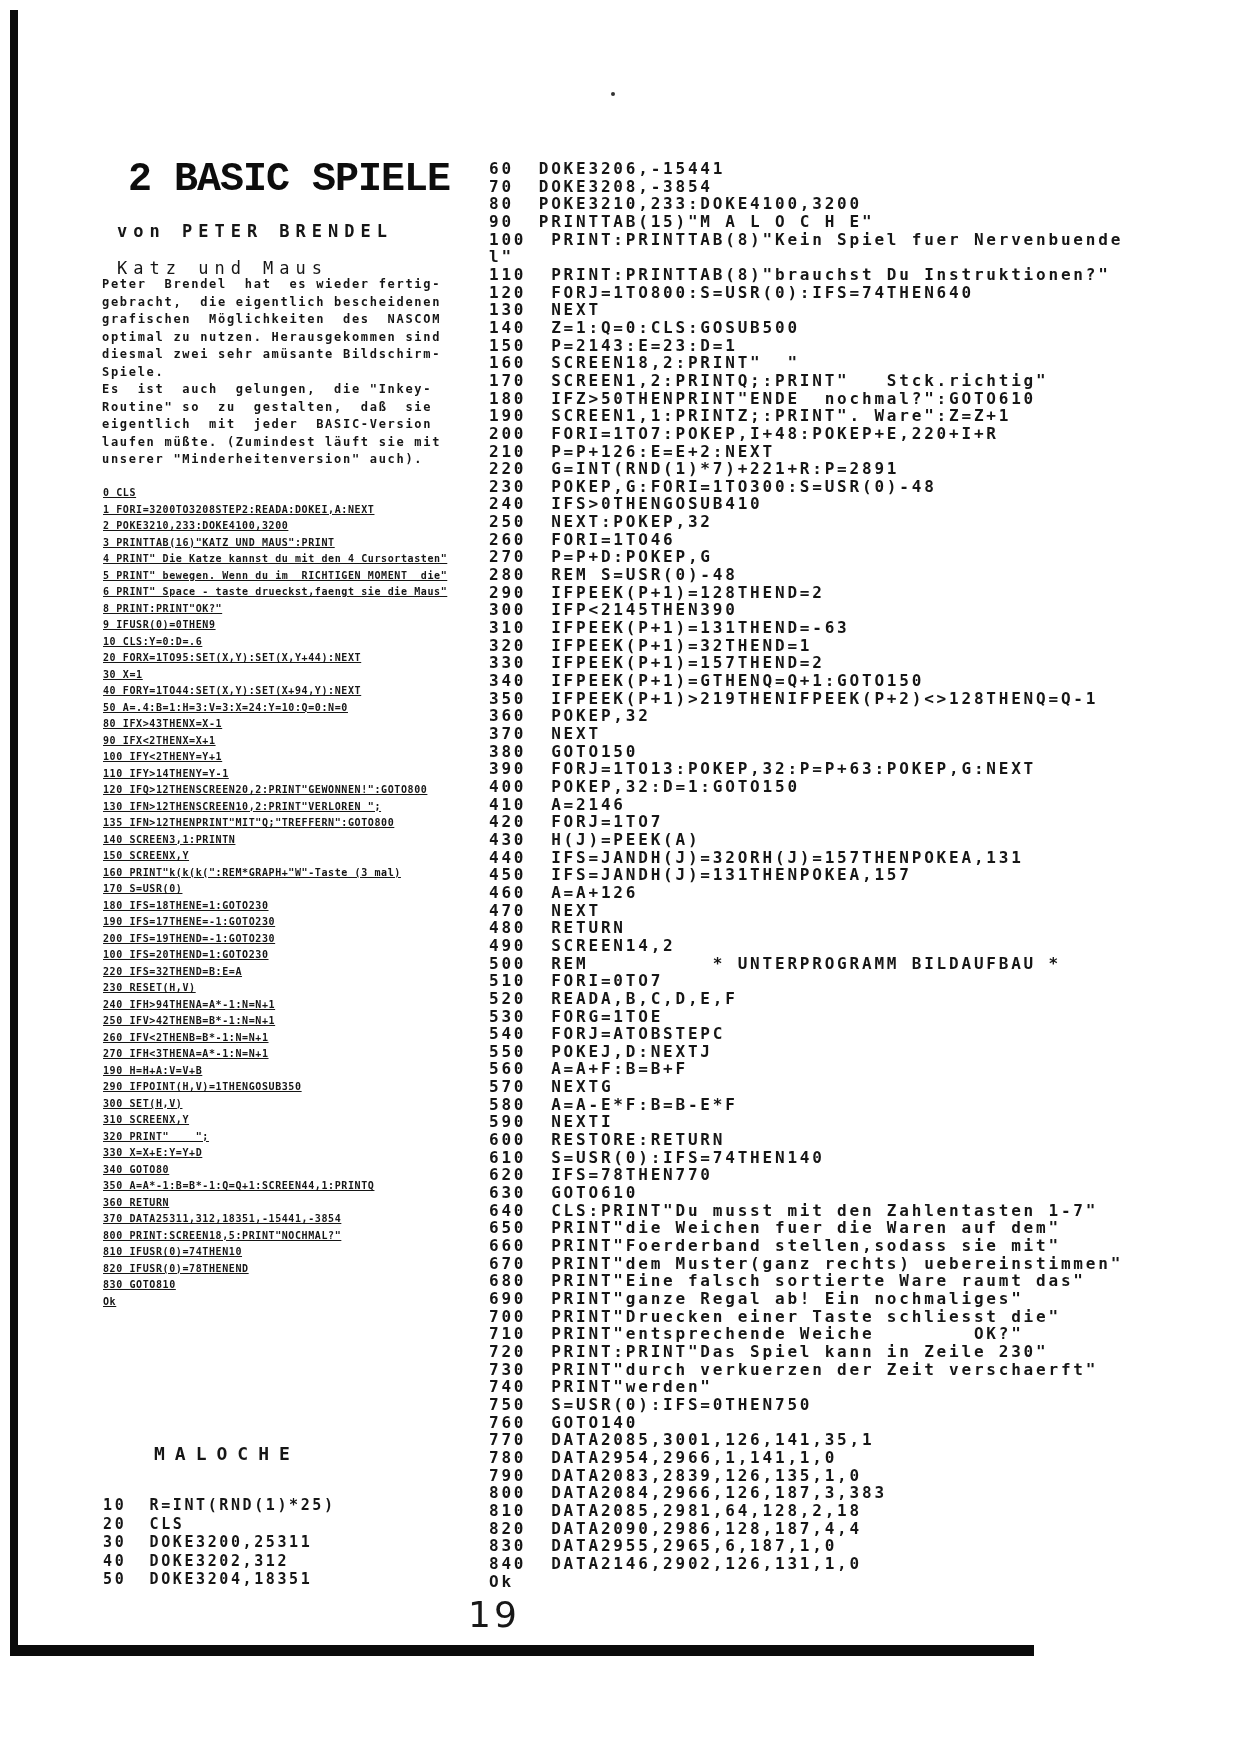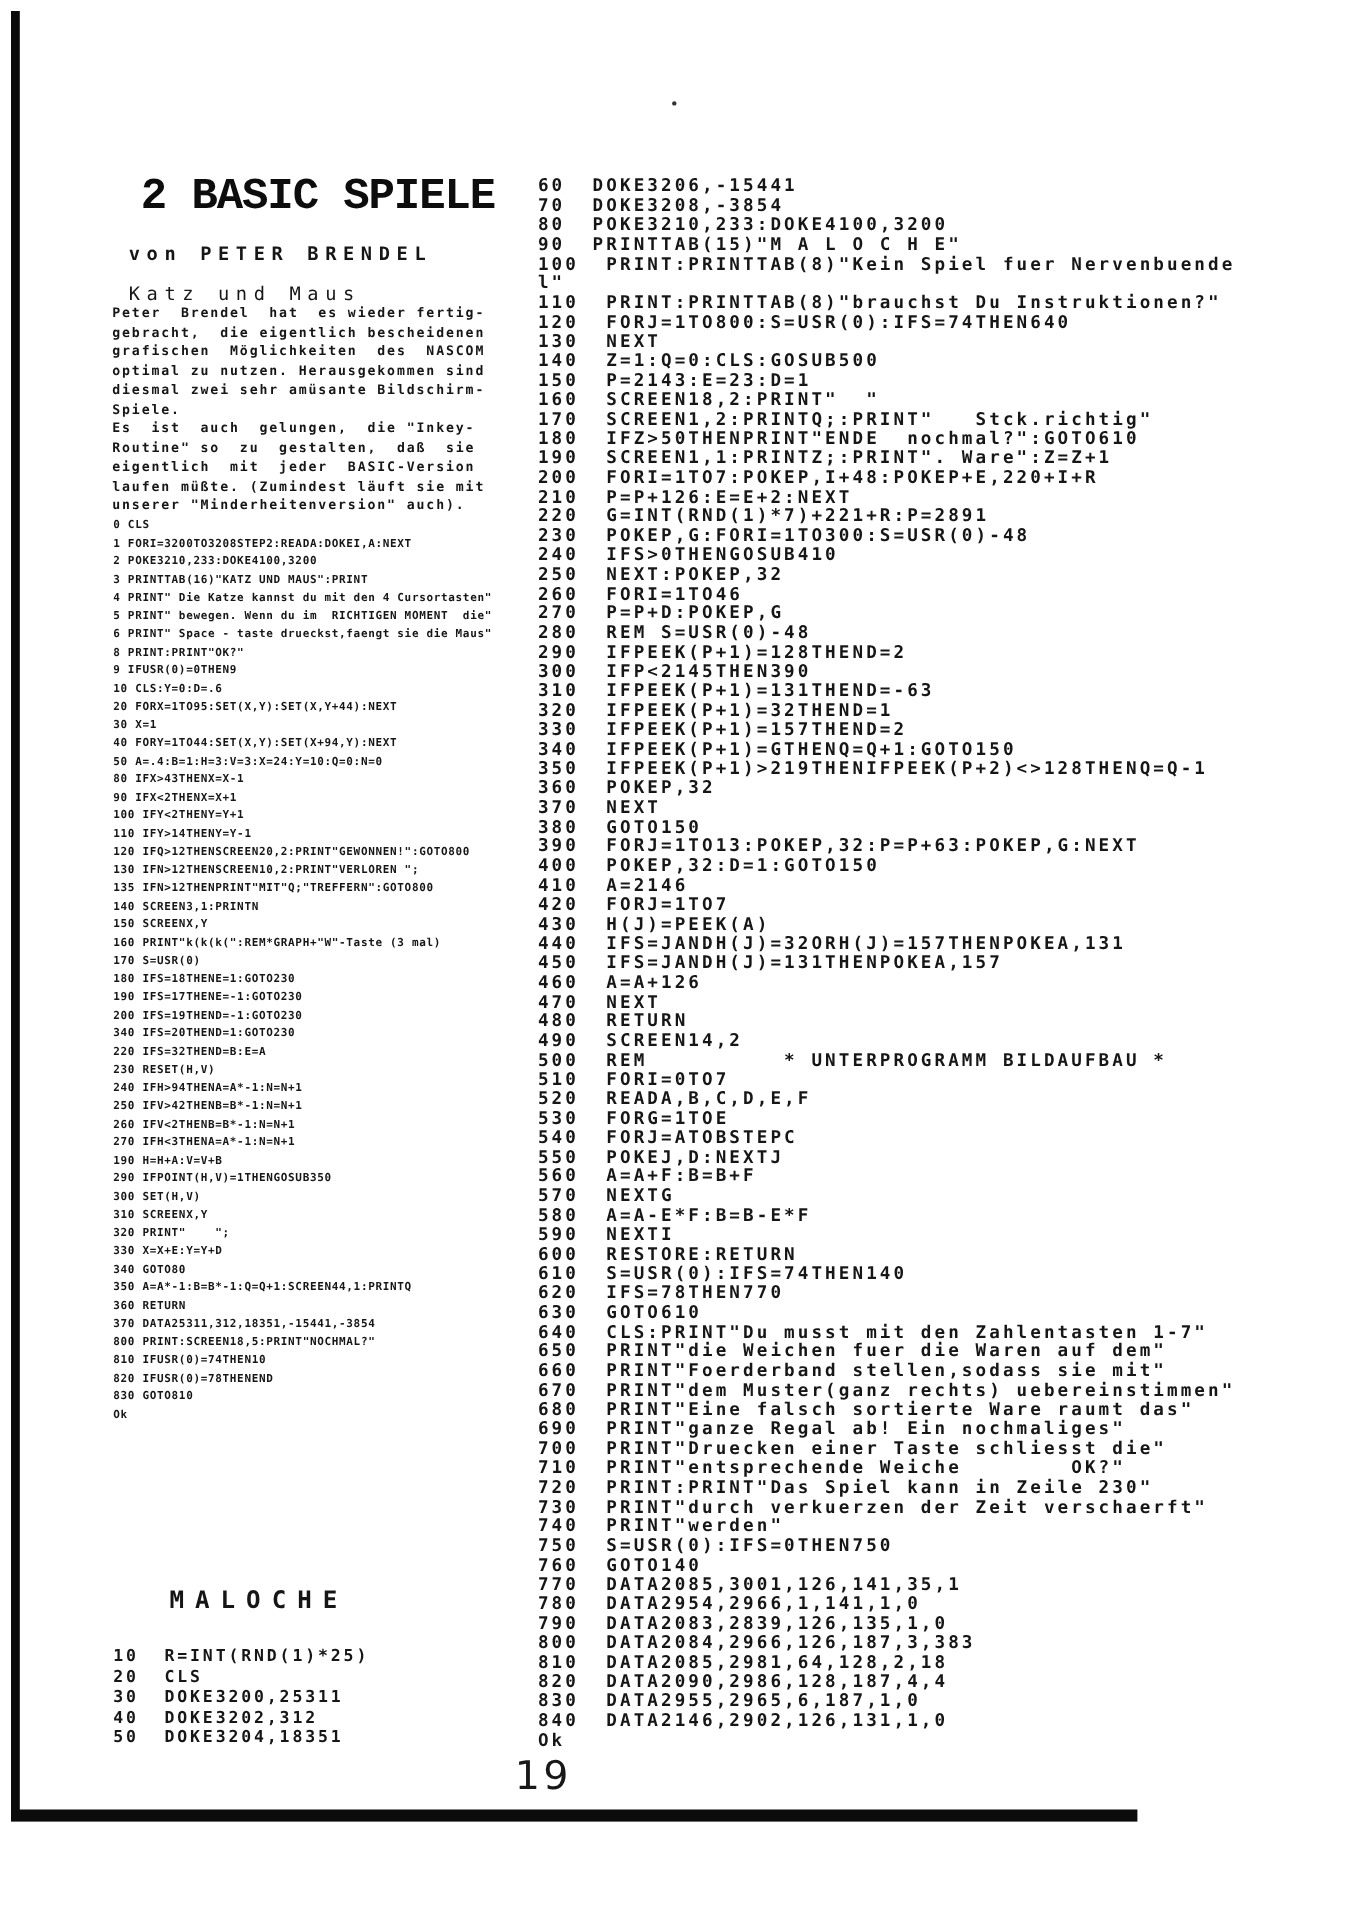--- a/index.html
+++ b/index.html
@@ -11,24 +11,24 @@
   .title{position:absolute;left:116px;top:146px;margin:12px;
          font-family:Liberation Mono, monospace;font-weight:bold;font-size:40px;
          letter-spacing:-1px;color:#0d0d0d;line-height:1.1;white-space:pre;}
   .byline{position:absolute;left:117px;top:221px;font-size:17px;font-weight:bold;
           letter-spacing:6px;white-space:pre;}
   .heading-katz{position:absolute;left:117px;top:258px;font-size:17px;font-weight:normal;
           letter-spacing:6px;white-space:pre;}
   .intro{position:absolute;left:102px;top:276px;}
   .intro .text-line{font-size:12px;font-weight:bold;letter-spacing:1.7px;
           line-height:17.5px;white-space:pre;}
-  .listing-small{position:absolute;left:103px;top:470px;}
+  .listing-small{position:absolute;left:103px;top:485px;text-decoration:underline;}
   .listing-small .code-line{font-size:10px;font-weight:bold;letter-spacing:0.6px;
           line-height:16.5px;white-space:pre;}
-  .heading-maloche{position:absolute;left:117px;top:1443px;font-size:22px;font-weight:bold;
+  .heading-maloche{position:absolute;left:117px;top:1443px;font-size:18px;font-weight:bold;
           letter-spacing:10px;white-space:pre;padding-left:37px;}
   .listing-maloche-left{position:absolute;left:103px;top:1496px;}
   .listing-maloche-left .code-line{font-size:15px;font-weight:bold;letter-spacing:2.6px;
           line-height:18.6px;white-space:pre;}
   .listing-right{position:absolute;left:489px;top:160px;}
   .listing-right .code-line{font-size:16px;font-weight:bold;letter-spacing:2.8px;
           line-height:17.65px;white-space:pre;}
   .page-number{position:absolute;left:468px;top:1594px;font-family:"DejaVu Sans",sans-serif;
           font-size:36px;font-weight:normal;letter-spacing:3px;color:#181818;}
 </style>
@@ -82,21 +82,21 @@
       <div class="code-line">120 IFQ&gt;12THENSCREEN20,2:PRINT"GEWONNEN!":GOTO800</div>
       <div class="code-line">130 IFN&gt;12THENSCREEN10,2:PRINT"VERLOREN ";</div>
       <div class="code-line">135 IFN&gt;12THENPRINT"MIT"Q;"TREFFERN":GOTO800</div>
       <div class="code-line">140 SCREEN3,1:PRINTN</div>
       <div class="code-line">150 SCREENX,Y</div>
       <div class="code-line">160 PRINT"k(k(k(":REM*GRAPH+"W"-Taste (3 mal)</div>
       <div class="code-line">170 S=USR(0)</div>
       <div class="code-line">180 IFS=18THENE=1:GOTO230</div>
       <div class="code-line">190 IFS=17THENE=-1:GOTO230</div>
       <div class="code-line">200 IFS=19THEND=-1:GOTO230</div>
-      <div class="code-line">340 IFS=20THEND=1:GOTO230</div>
+      <div class="code-line">100 IFS=20THEND=1:GOTO230</div>
       <div class="code-line">220 IFS=32THEND=B:E=A</div>
       <div class="code-line">230 RESET(H,V)</div>
       <div class="code-line">240 IFH&gt;94THENA=A*-1:N=N+1</div>
       <div class="code-line">250 IFV&gt;42THENB=B*-1:N=N+1</div>
       <div class="code-line">260 IFV&lt;2THENB=B*-1:N=N+1</div>
       <div class="code-line">270 IFH&lt;3THENA=A*-1:N=N+1</div>
       <div class="code-line">190 H=H+A:V=V+B</div>
       <div class="code-line">290 IFPOINT(H,V)=1THENGOSUB350</div>
       <div class="code-line">300 SET(H,V)</div>
       <div class="code-line">310 SCREENX,Y</div>

